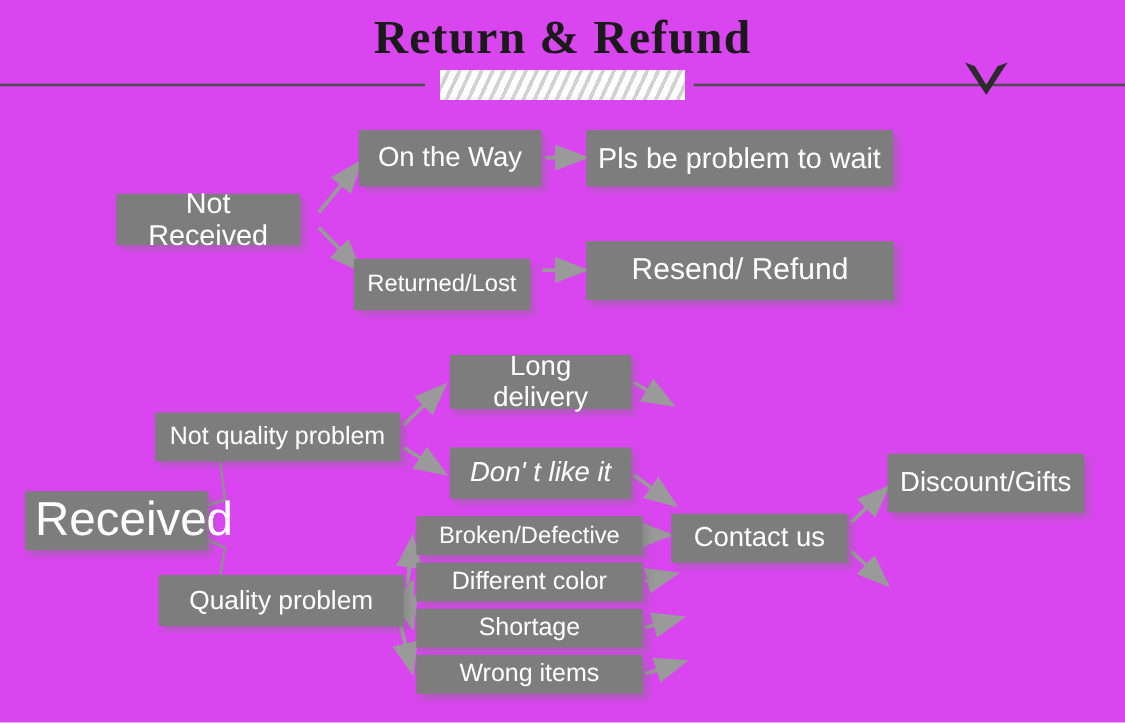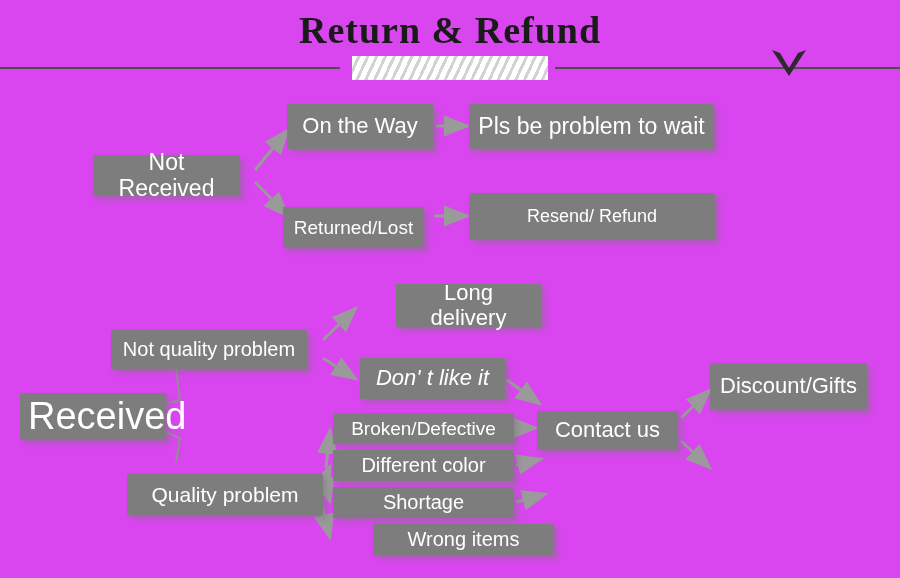--- a/index.html
+++ b/index.html
@@ -146,38 +146,38 @@
   </svg>
 
   <div class="node lead" style="left:93px; top:155px; width:147px; height:41px; font-size:23px;">Not Received</div>
 
   <div class="node" style="left:287px; top:104px; width:146px; height:45px; font-size:22px;">On the Way</div>
 
   <div class="node" style="left:283px; top:196px; width:141px; height:41px; font-size:19px;margin-top:11px;">Returned/Lost</div>
 
   <div class="node" style="left:469px; top:104px; width:245px; height:45px; font-size:23px;">Pls be problem to wait</div>
 
-  <div class="node" style="left:469px; top:193px; width:246px; height:47px; font-size:18px;">Resend/ Refund</div>
+  <div class="node" style="left:469px; top:193px; width:246px; height:47px; font-size:24px;">Resend/ Refund</div>
 
   <div class="node lead" style="left:20px; top:393px; width:146px; height:47px; font-size:38px;">Received</div>
 
-  <div class="node" style="left:111px; top:330px; width:196px; height:39px; font-size:20px;">Not quality problem</div>
+  <div class="node" style="left:124px; top:330px; width:196px; height:39px; font-size:20px;">Not quality problem</div>
 
-  <div class="node" style="left:127px; top:474px; width:196px; height:41px; font-size:21px;">Quality problem</div>
+  <div class="node" style="left:127px; top:460px; width:196px; height:41px; font-size:21px;">Quality problem</div>
 
-  <div class="node" style="left:360px; top:284px; width:145px; height:43px; font-size:22px;margin-left:36px;">Long delivery</div>
+  <div class="node" style="left:360px; top:284px; width:145px; height:43px; font-size:22px;">Long delivery</div>
 
   <div class="node" style="left:360px; top:358px; width:145px; height:41px; font-size:22px;font-style:italic;">Don'  t like it</div>
 
   <div class="node" style="left:333px; top:413px; width:181px; height:31px; font-size:19px;">Broken/Defective</div>
 
   <div class="node" style="left:333px; top:487px; width:181px; height:31px; font-size:20px;">Shortage</div>
 
   <div class="node" style="left:333px; top:450px; width:181px; height:31px; font-size:20px;">Different color</div>
 
-  <div class="node" style="left:333px; top:524px; width:181px; height:31px; font-size:20px;margin-left:40px;">Wrong items</div>
+  <div class="node" style="left:333px; top:524px; width:181px; height:31px; font-size:20px;">Wrong items</div>
 
   <div class="node" style="left:537px; top:411px; width:141px; height:39px; font-size:22px;">Contact us</div>
 
   <div class="node" style="left:710px; top:363px; width:157px; height:47px; font-size:22px;">Discount/Gifts</div>
 
 
 </div>
 
 </body></html>

